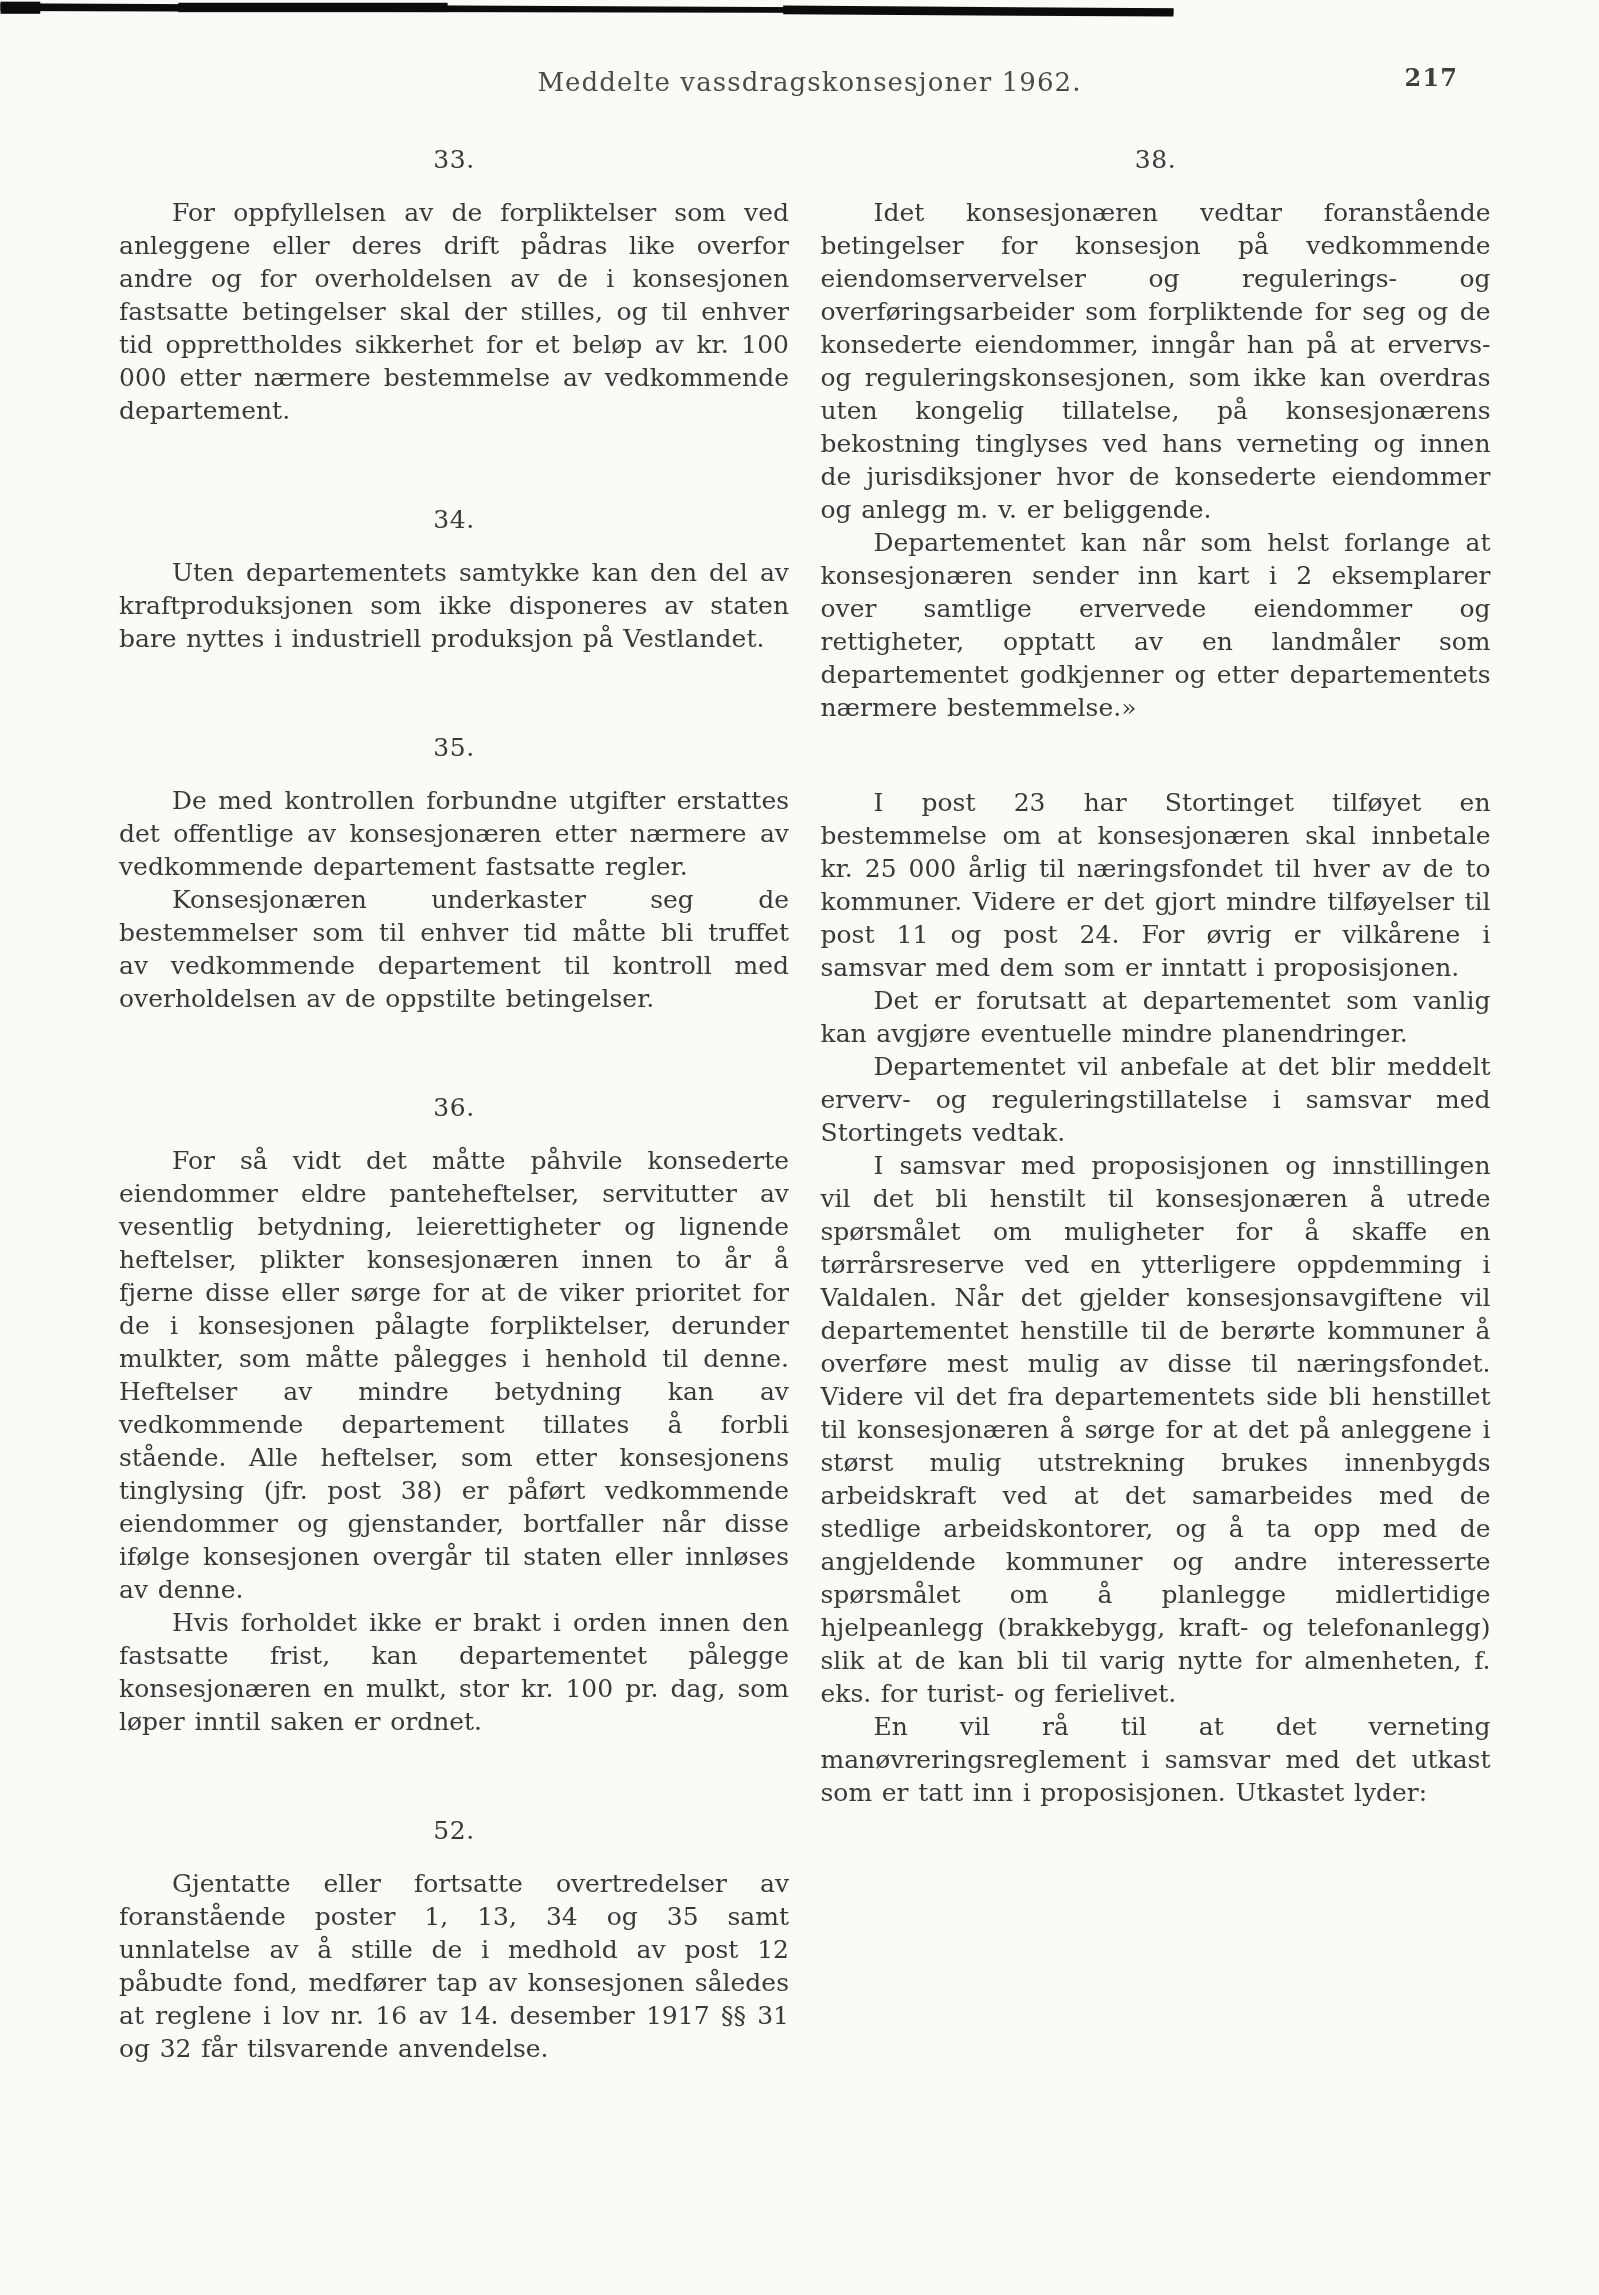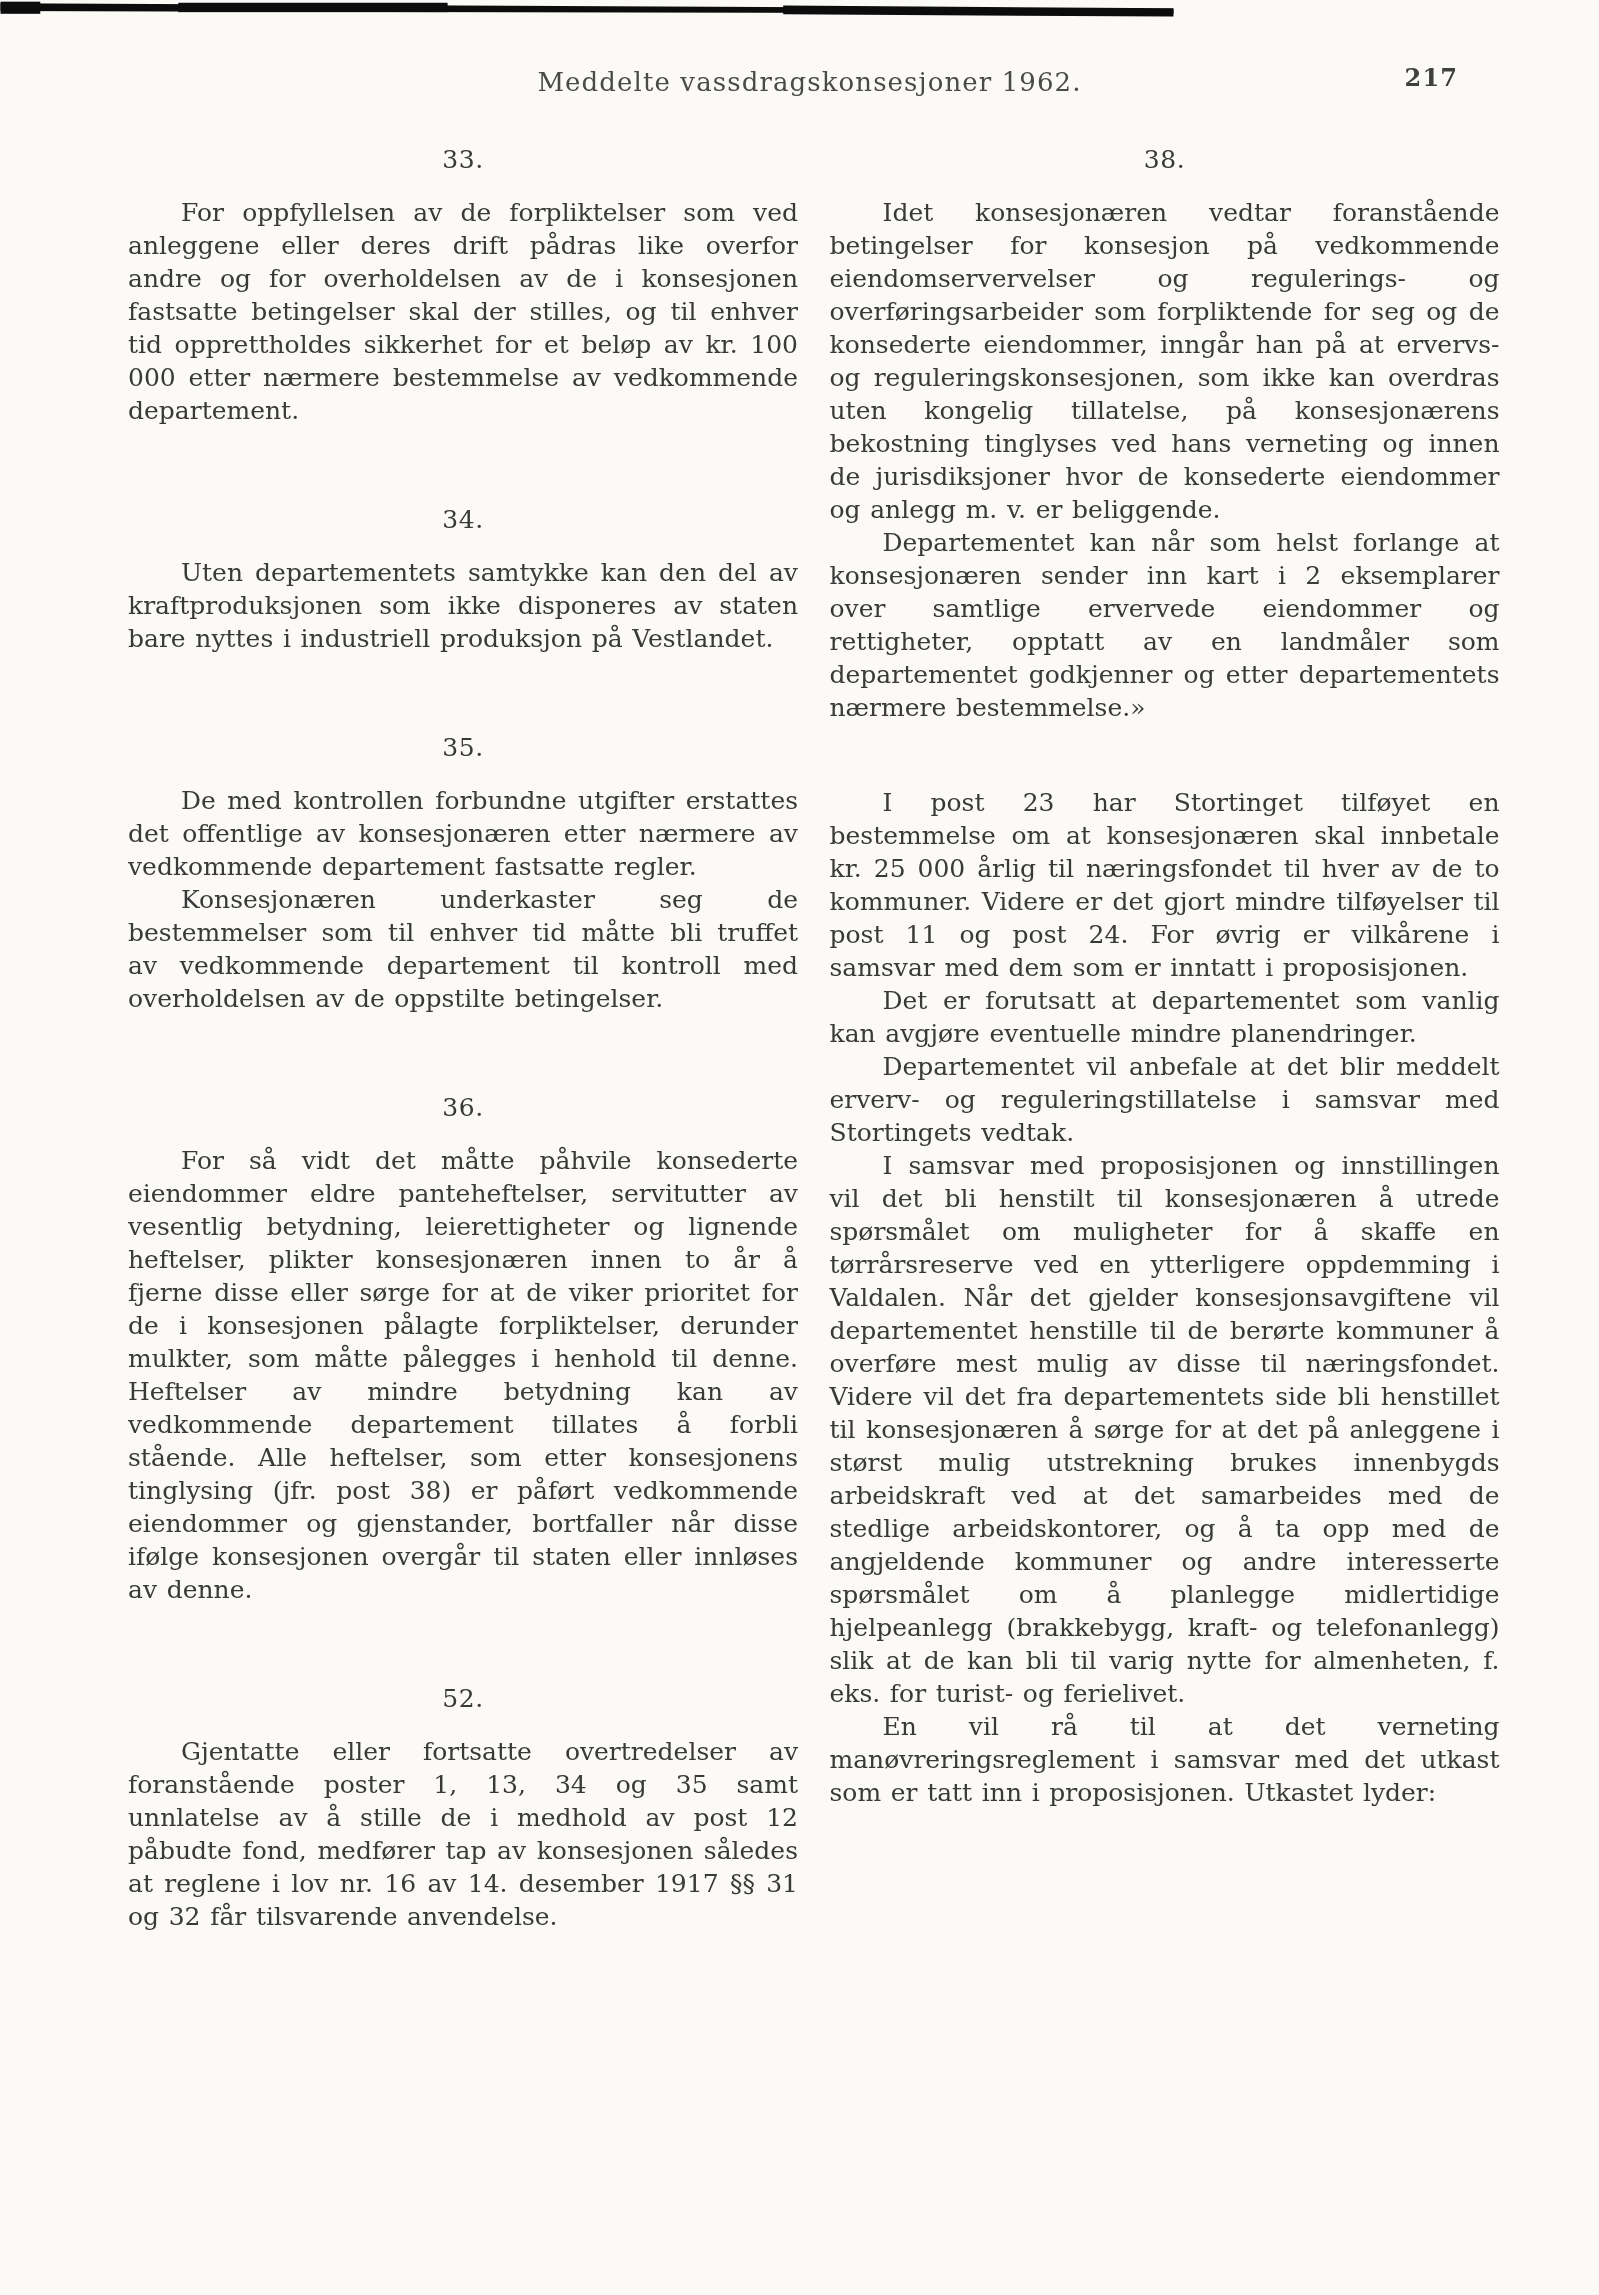--- a/index.html
+++ b/index.html
@@ -33,21 +33,21 @@
     white-space:nowrap;
     padding-left:14px;
   }
   .page-number{
     position:absolute;top:63px;right:141px;
     font-size:24px;font-weight:700;color:#3f3f40;
     letter-spacing:1.1px;
   }
   
   .columns{
-    position:absolute;top:143px;left:128px;
+    position:absolute;top:143px;left:119px;
     width:1372px;
     display:flex;
     gap:31.5px;
     align-items:flex-start;
   }
   .column{
     width:670px;
     font-size:25px;
     line-height:33px;
     text-align:justify;
@@ -95,20 +95,21 @@
           <p class="para">Uten departementets samtykke kan den del av kraftproduksjonen som ikke disponeres av staten bare nyttes i industriell produksjon på Vestlandet.</p>
         </div>
         <div class="section">
           <div class="section-number">35.</div>
           <p class="para">De med kontrollen forbundne utgifter erstattes det offentlige av konsesjonæren etter nærmere av vedkommende departement fastsatte regler.</p>
           <p class="para">Konsesjonæren underkaster seg de bestemmelser som til enhver tid måtte bli truffet av vedkommende departement til kontroll med overholdelsen av de oppstilte betingelser.</p>
         </div>
         <div class="section">
           <div class="section-number">36.</div>
           <p class="para">For så vidt det måtte påhvile konsederte eiendommer eldre panteheftelser, servitutter av vesentlig betydning, leierettigheter og lignende heftelser, plikter konsesjonæren innen to år å fjerne disse eller sørge for at de viker prioritet for de i konsesjonen pålagte forpliktelser, derunder mulkter, som måtte pålegges i henhold til denne.  Heftelser av mindre betydning kan av vedkommende departement tillates å forbli stående.  Alle heftelser, som etter konsesjonens tinglysing (jfr. post 38) er påført vedkommende eiendommer og gjenstander, bortfaller når disse ifølge konsesjonen overgår til staten eller innløses av denne.</p>
+          <p class="para">Hvis forholdet ikke er brakt i orden innen den fastsatte frist, kan departementet pålegge konsesjonæren en mulkt, stor kr. 100 pr. dag, som løper inntil saken er ordnet.</p>
         </div>
         <div class="section">
           <div class="section-number">52.</div>
           <p class="para">Gjentatte eller fortsatte overtredelser av foranstående poster 1, 13, 34 og 35 samt unnlatelse av å stille de i medhold av post 12 påbudte fond, medfører tap av konsesjonen således at reglene i lov nr. 16 av 14. desember 1917 §§ 31 og 32 får tilsvarende anvendelse.</p>
         </div>
       </div>
     <div class="column" id="col-right">
         <div class="section">
           <div class="section-number">38.</div>
           <p class="para">Idet konsesjonæren vedtar foranstående betingelser for konsesjon på vedkommende eiendomservervelser og regulerings- og overføringsarbeider som forpliktende for seg og de konsederte eiendommer, inngår han på at ervervs- og reguleringskonsesjonen, som ikke kan overdras uten kongelig tillatelse, på konsesjonærens bekostning tinglyses ved hans verneting og innen de jurisdiksjoner hvor de konsederte eiendommer og anlegg m. v. er beliggende.</p>

